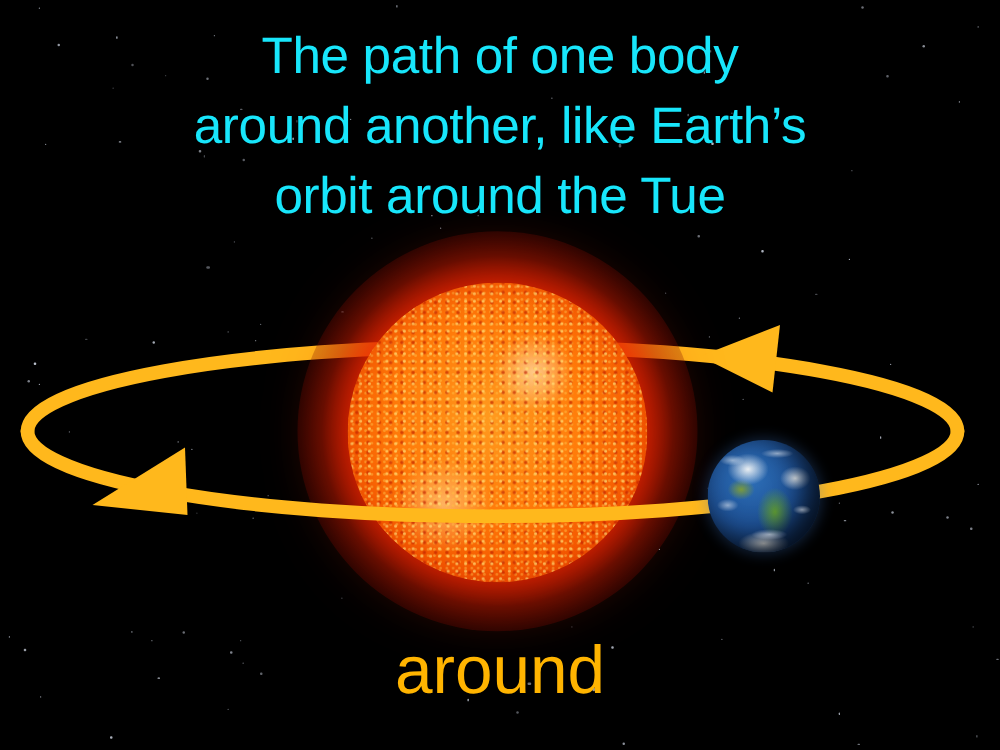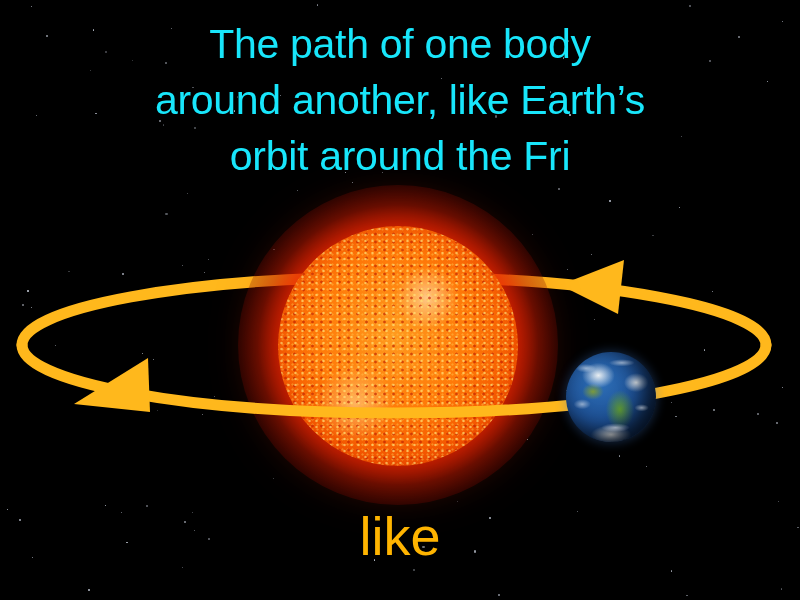--- a/index.html
+++ b/index.html
@@ -318,18 +318,18 @@
     </svg>
   </div>
 
   <div id="earth-layer" class="scene-layer">
     <div id="earth-body"></div>
     <div id="earth-clouds"></div>
   </div>
 
   <div id="definition">The path of one body
 around another, like Earth’s
-orbit around the Fri</div>
-
-  <div id="term">like</div>
+orbit around the Tue</div>
+
+  <div id="term">around</div>
 
 
 </div>
 
 </body></html>

